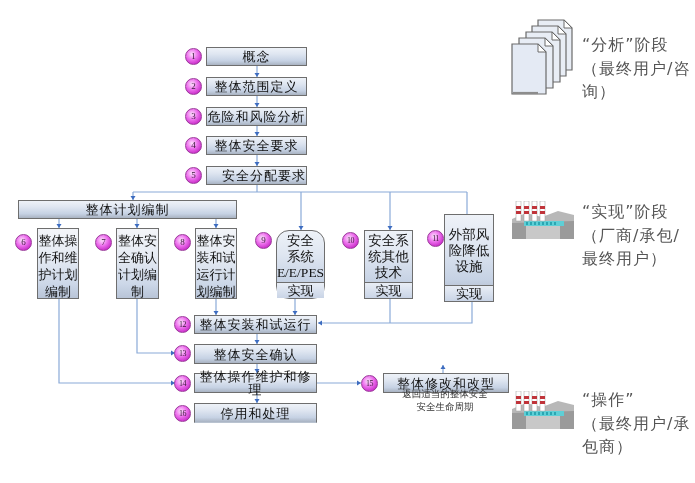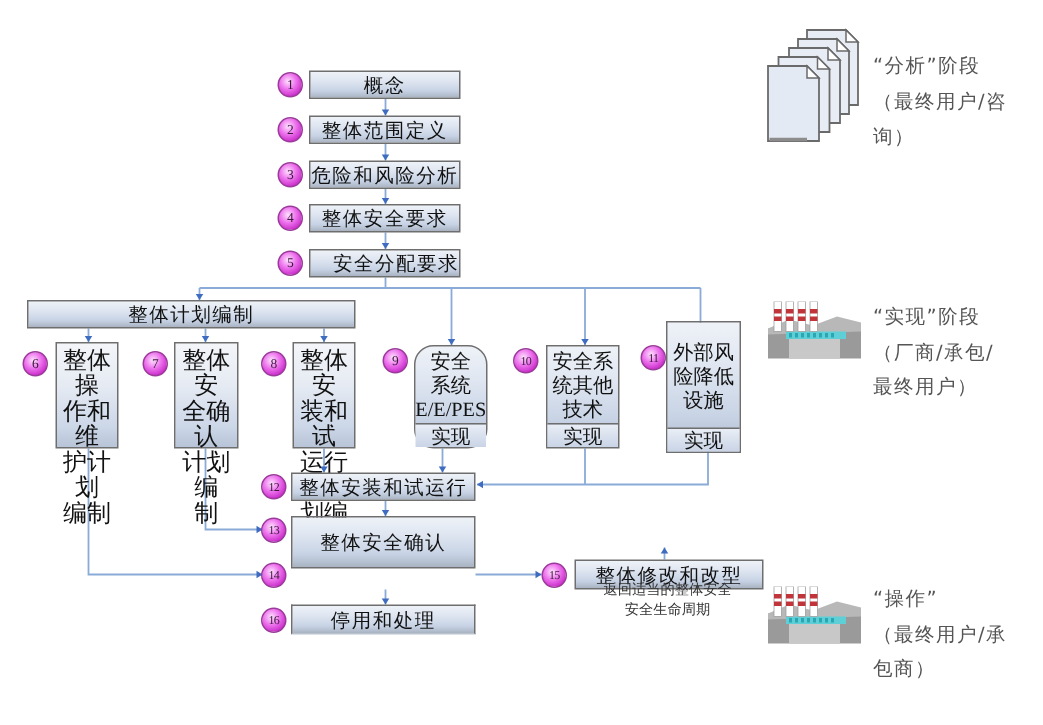--- a/index.html
+++ b/index.html
@@ -2,38 +2,38 @@
 <html><head>
 <meta charset="utf-8">
 <style>
   html, body { margin: 0; padding: 0; background: #ffffff; }
   #canvas { position: relative; width: 695px; height: 483px; overflow: hidden; background: #ffffff;
     font-family: "Liberation Serif", "DejaVu Serif", serif; color: #111; }
   .box { position: absolute; box-sizing: border-box; border: 1px solid #6e6e6e;
     background: linear-gradient(to bottom, #eef2f8 0%, #dfe6f1 35%, #c6d2e4 75%, #a9b3c2 100%);
     display: flex; align-items: center; justify-content: center; text-align: center; }
   .hbox { font-size: 13px; letter-spacing: 1px; line-height: 1; }
-  .vbox { font-size: 16px; line-height: 17px; flex-direction: column; justify-content: flex-start; padding-top: 3px;
+  .vbox { font-size: 13px; line-height: 17px; flex-direction: column; justify-content: flex-start; padding-top: 3px;
     background: linear-gradient(to bottom, #f3f5f9 0%, #e6ebf3 40%, #ccd7e8 80%, #b8c4d7 100%); }
   .vbox .txt { white-space: pre-line; }
   .rbox { flex-direction: column; justify-content: flex-start; padding: 0; }
   .rbox .upper { flex: 1; width: 100%; display: flex; align-items: center; justify-content: center;
     font-size: 13.5px; line-height: 16px; white-space: pre-line; padding-top: 1px; box-sizing: border-box; }
   .rbox .lower { height: 15px; width: 100%; border-top: 1px solid #6e6e6e; font-size: 13px; line-height: 15px;
     background: linear-gradient(to bottom, #e9eef6 0%, #c9d4e6 100%); }
   .badge { position: absolute; width: 15px; height: 15px; margin: -8px 0 0 -8px; border-radius: 50%;
     border: 1px solid #9a3a9a;
     background: radial-gradient(circle at 40% 35%, #fde2fd 0%, #ee74ee 40%, #c728c7 80%, #a818a8 100%);
     display: flex; align-items: center; justify-content: center; font-size: 9px; color: #3a1a3a; line-height: 1; }
   .badge.two { font-size: 8px; letter-spacing: -0.5px; }
   #connectors { position: absolute; left: 0; top: 0; }
   .note { position: absolute; left: 395px; top: 340px; width: 100px; text-align: center;
     font-size: 9.5px; line-height: 13px; color: #333; white-space: nowrap; margin-top: 48px; }
   .legend-text { position: absolute; left: 582px; font-family: "DejaVu Sans", "Liberation Sans", sans-serif;
-    font-size: 13px; color: #555; line-height: 23.5px; letter-spacing: 1px; }
+    font-size: 16px; color: #555; line-height: 23.5px; letter-spacing: 1px; }
   .legend-icon { position: absolute; }
 </style>
 </head>
 <body>
 
 <div id="canvas">
 
   <svg id="connectors" width="695" height="483">
       <polyline points="257,66 257,77" fill="none" stroke="#8aaad8" stroke-width="1.2"></polyline>
       <path d="M254.5,73 L259.5,73 L257,77 Z" fill="#3d6cc0"></path>
@@ -136,22 +136,25 @@
   <div class="box rbox" style="left:444px;top:214px;width:50px;height:88px;">
     <div class="upper">外部风
 险降低
 设施</div>
     <div class="lower">实现</div>
   </div>
 
   <div class="box hbox" style="left:194px;top:315px;width:123px;height:19px;">
       <span>整体安装和试运行</span>
     </div>
-  <div class="box hbox" style="left:194px;top:344px;width:123px;height:35px;">
+  <div class="box hbox" style="left:194px;top:344px;width:123px;height:20px;">
       <span>整体安全确认</span>
+    </div>
+  <div class="box hbox" style="left:194px;top:373px;width:123px;height:20px;">
+      <span>整体操作维护和修理</span>
     </div>
   <div class="box hbox" style="left:383px;top:373px;width:126px;height:20px;">
       <span>整体修改和改型</span>
     </div>
   <div class="box hbox" style="left:194px;top:403px;width:123px;height:20px;border-bottom-color:#b9c3d0;">
       <span>停用和处理</span>
     </div>
 
   <div class="badge" style="left:193px;top:56px;">
       <span>1</span>

